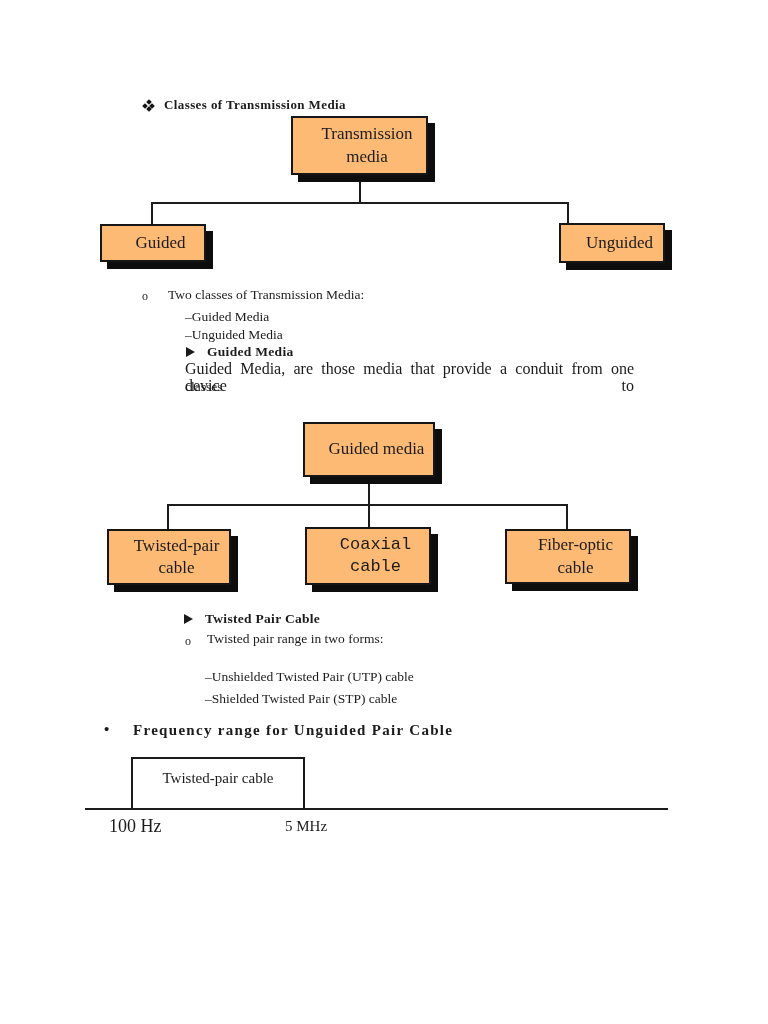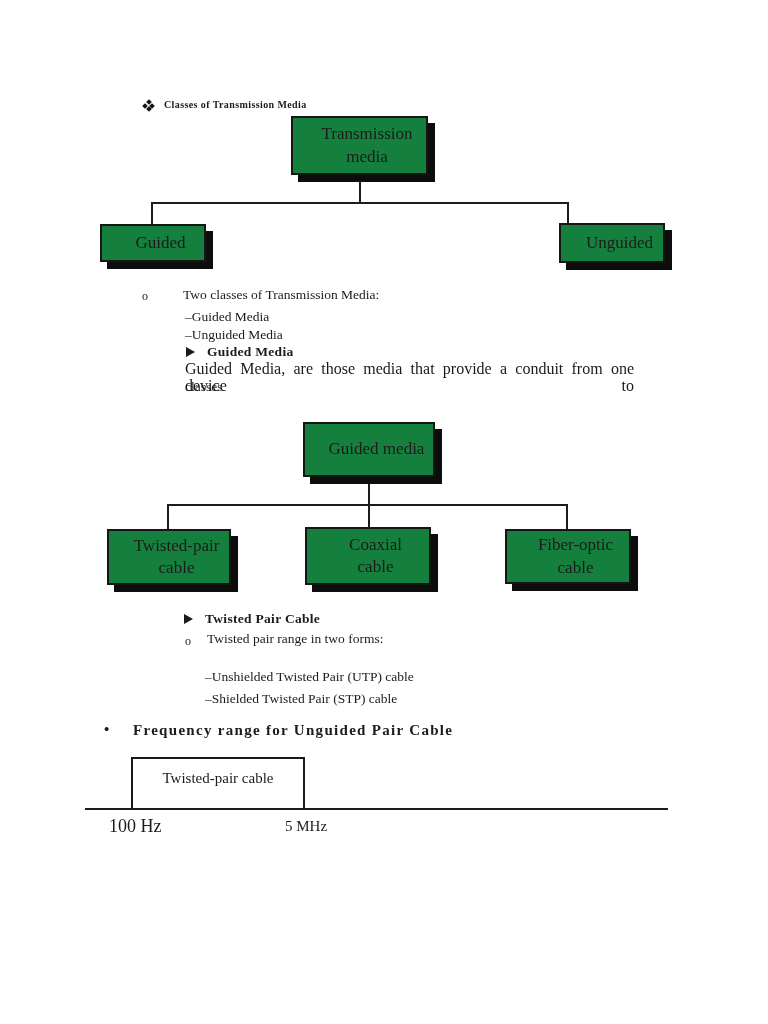--- a/index.html
+++ b/index.html
@@ -1,18 +1,18 @@
 <!DOCTYPE html>
 <html><head>
 <meta charset="utf-8">
 <style>
   html,body{margin:0;padding:0;}
   body{width:768px;height:1024px;background:#ffffff;position:relative;overflow:hidden;
        font-family:"Liberation Serif","DejaVu Serif",serif;color:#1b1b1b;}
-  .box{position:absolute;background:#15803d;border:2px solid #161616;box-shadow:7px 7px 0 #0d0d0d;
+  .box{position:absolute;background:#fdba74;border:2px solid #161616;box-shadow:7px 7px 0 #0d0d0d;
        display:flex;align-items:center;justify-content:center;text-align:center;
        font-size:17px;line-height:1.3;white-space:pre-line;box-sizing:border-box;padding-left:15px;}
   .line{position:absolute;background:#1c1c1c;}
   .tline{position:absolute;font-size:13.5px;line-height:17px;white-space:nowrap;}
   .bold{font-weight:bold;}
   .marker-o{font-size:12px;}
   .arrowhead{position:absolute;width:0;height:0;border-left:9px solid #1a1a1a;
              border-top:5px solid transparent;border-bottom:5px solid transparent;}
   .fourdiamond{position:absolute;width:11px;height:11px;}
   .fourdiamond i{position:absolute;width:4px;height:4px;background:#151515;transform:rotate(45deg);}
@@ -27,51 +27,51 @@
 </style>
 </head>
 <body>
 
 <span class="fourdiamond" style="left:143px;top:100px;">
     <i class="d-t"></i>
     <i class="d-l"></i>
     <i class="d-r"></i>
     <i class="d-b"></i>
   </span>
-<div class="tline bold" style="left:164px;top:96px;font-size:10px;letter-spacing:0.4px;">Classes of Transmission Media</div>
+<div class="tline bold" style="left:164px;top:96px;font-size:13px;letter-spacing:0.4px;">Classes of Transmission Media</div>
 
 <div class="line" style="left:359px;top:174px;width:2px;height:30px;"></div>
 <div class="line" style="left:151px;top:202px;width:418px;height:2px;"></div>
 <div class="line" style="left:151px;top:202px;width:2px;height:23px;"></div>
 <div class="line" style="left:567px;top:202px;width:2px;height:22px;"></div>
 
 <div class="box" style="left:291px;top:116px;width:137px;height:59px;">Transmission
 media</div>
 <div class="box" style="left:100px;top:224px;width:106px;height:38px;">Guided</div>
 <div class="box" style="left:518px;top:223px;width:106px;height:40px;margin-left:41px;">Unguided</div>
 
 <div class="tline marker-o" style="left:142px;top:288px;">o</div>
-<div class="tline" style="left:183px;top:286px;">Two classes of Transmission Media:</div>
+<div class="tline" style="left:168px;top:286px;">Two classes of Transmission Media:</div>
 <div class="tline" style="left:185px;top:308px;">–Guided Media</div>
 <div class="tline" style="left:185px;top:326px;">–Unguided Media</div>
 <span class="arrowhead" style="left:186px;top:347px;"></span>
 <div class="tline bold" style="left:207px;top:343px;letter-spacing:0.3px;">Guided Media</div>
 <div class="justline" style="left:185px;top:360px;">Guided Media, are those media that provide a conduit from one device to</div>
 <div class="tline" style="left:185px;top:378px;">classes</div>
 
 <div class="line" style="left:368px;top:476px;width:2px;height:30px;"></div>
 <div class="line" style="left:167px;top:504px;width:401px;height:2px;"></div>
 <div class="line" style="left:167px;top:504px;width:2px;height:26px;"></div>
 <div class="line" style="left:368px;top:504px;width:2px;height:26px;"></div>
 <div class="line" style="left:566px;top:504px;width:2px;height:26px;"></div>
 
 <div class="box" style="left:303px;top:422px;width:132px;height:55px;">Guided media</div>
 <div class="box" style="left:107px;top:529px;width:124px;height:56px;text-align:center;">Twisted-pair
 cable</div>
-<div class="box" style="left:305px;top:527px;width:126px;height:58px;">Coaxial
+<div class="box" style="left:305px;top:527px;width:126px;height:58px;font-family:Liberation Mono, monospace;">Coaxial
 cable</div>
 <div class="box" style="left:505px;top:529px;width:126px;height:55px;">Fiber-optic
 cable</div>
 
 <span class="arrowhead" style="left:184px;top:614px;"></span>
 <div class="tline bold" style="left:205px;top:610px;letter-spacing:0.3px;">Twisted Pair Cable</div>
 <div class="tline marker-o" style="left:185px;top:633px;">o</div>
 <div class="tline" style="left:207px;top:630px;">Twisted pair range in two forms:</div>
 <div class="tline" style="left:205px;top:668px;">–Unshielded Twisted Pair (UTP) cable</div>
 <div class="tline" style="left:205px;top:690px;">–Shielded Twisted Pair (STP) cable</div>

